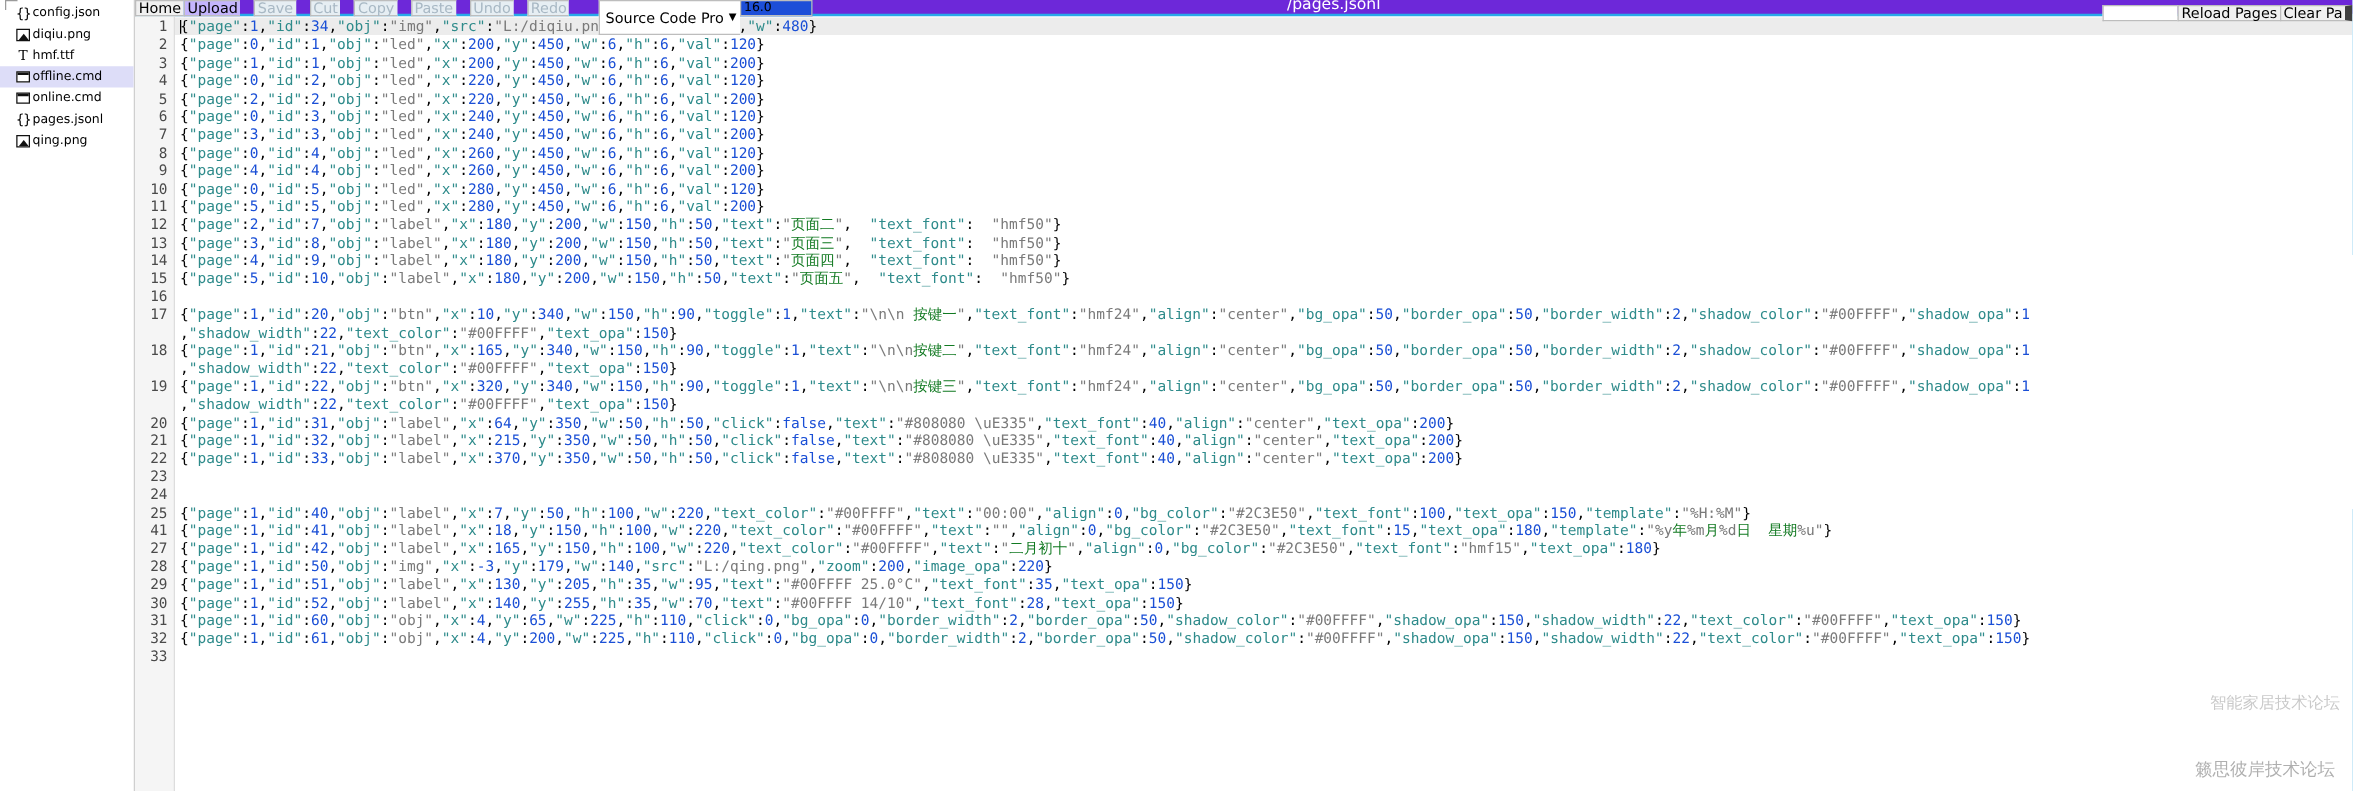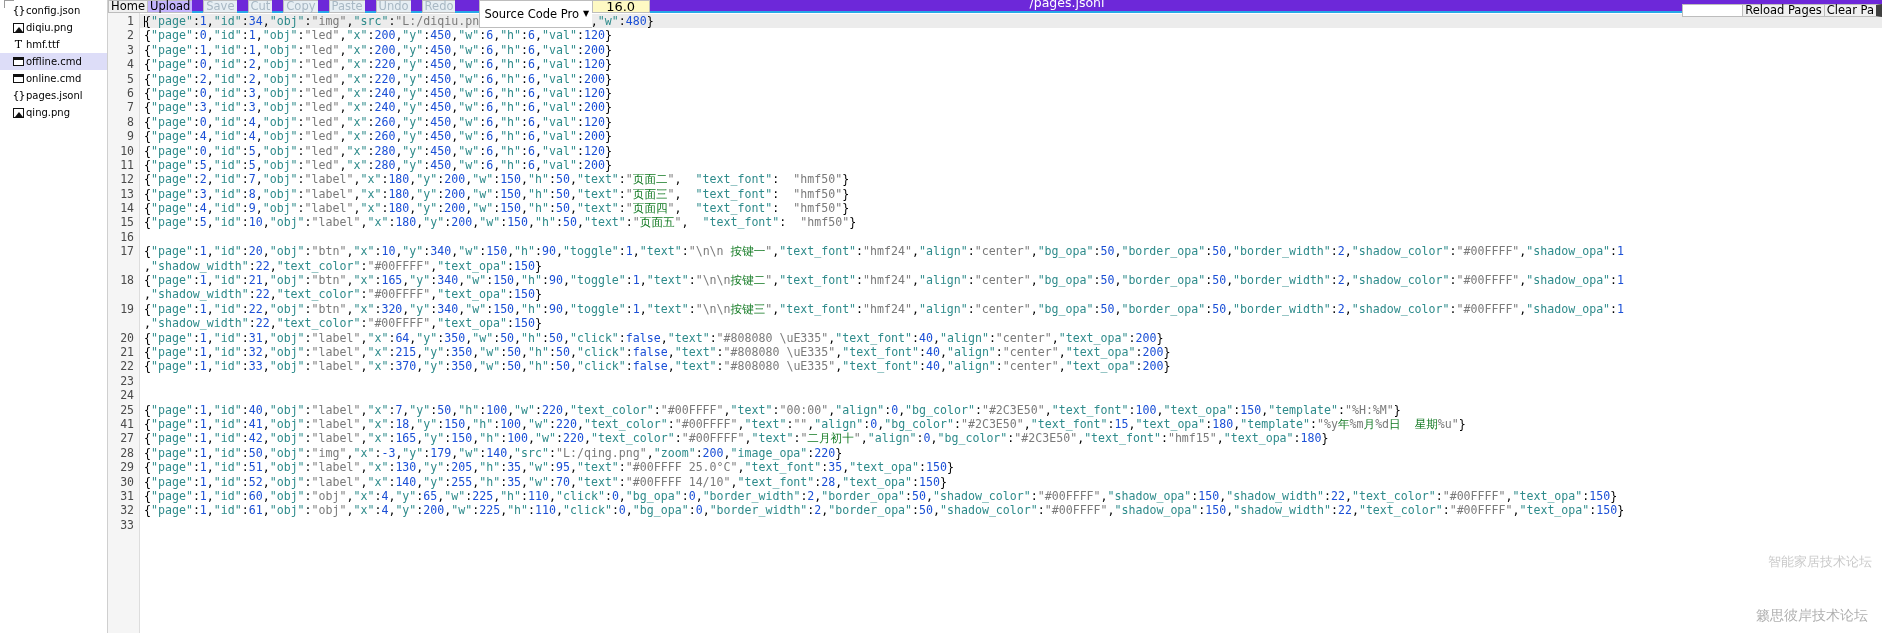--- a/index.html
+++ b/index.html
@@ -176,25 +176,25 @@
   .tb-select .chev {
     margin-left: 4px;
     font-size: 8px;
     line-height: 1;
   }
   .tb-size {
     display: inline-flex;
     align-items: center;
     height: 13px;
     width: 58px;
-    padding: 0 13px;
-    background: #fef9c3;
+    padding: 0 2px;
+    background: #1d4ed8;
     border: 1px solid #bdbdbd;
     color: #000;
-    font-size: 13px;
+    font-size: 10px;
   }
 
   
   .toolbar-right {
     position: absolute;
     right: 0; top: 4px;
     height: 13px;
     display: flex;
     align-items: flex-end;
     z-index: 10;

